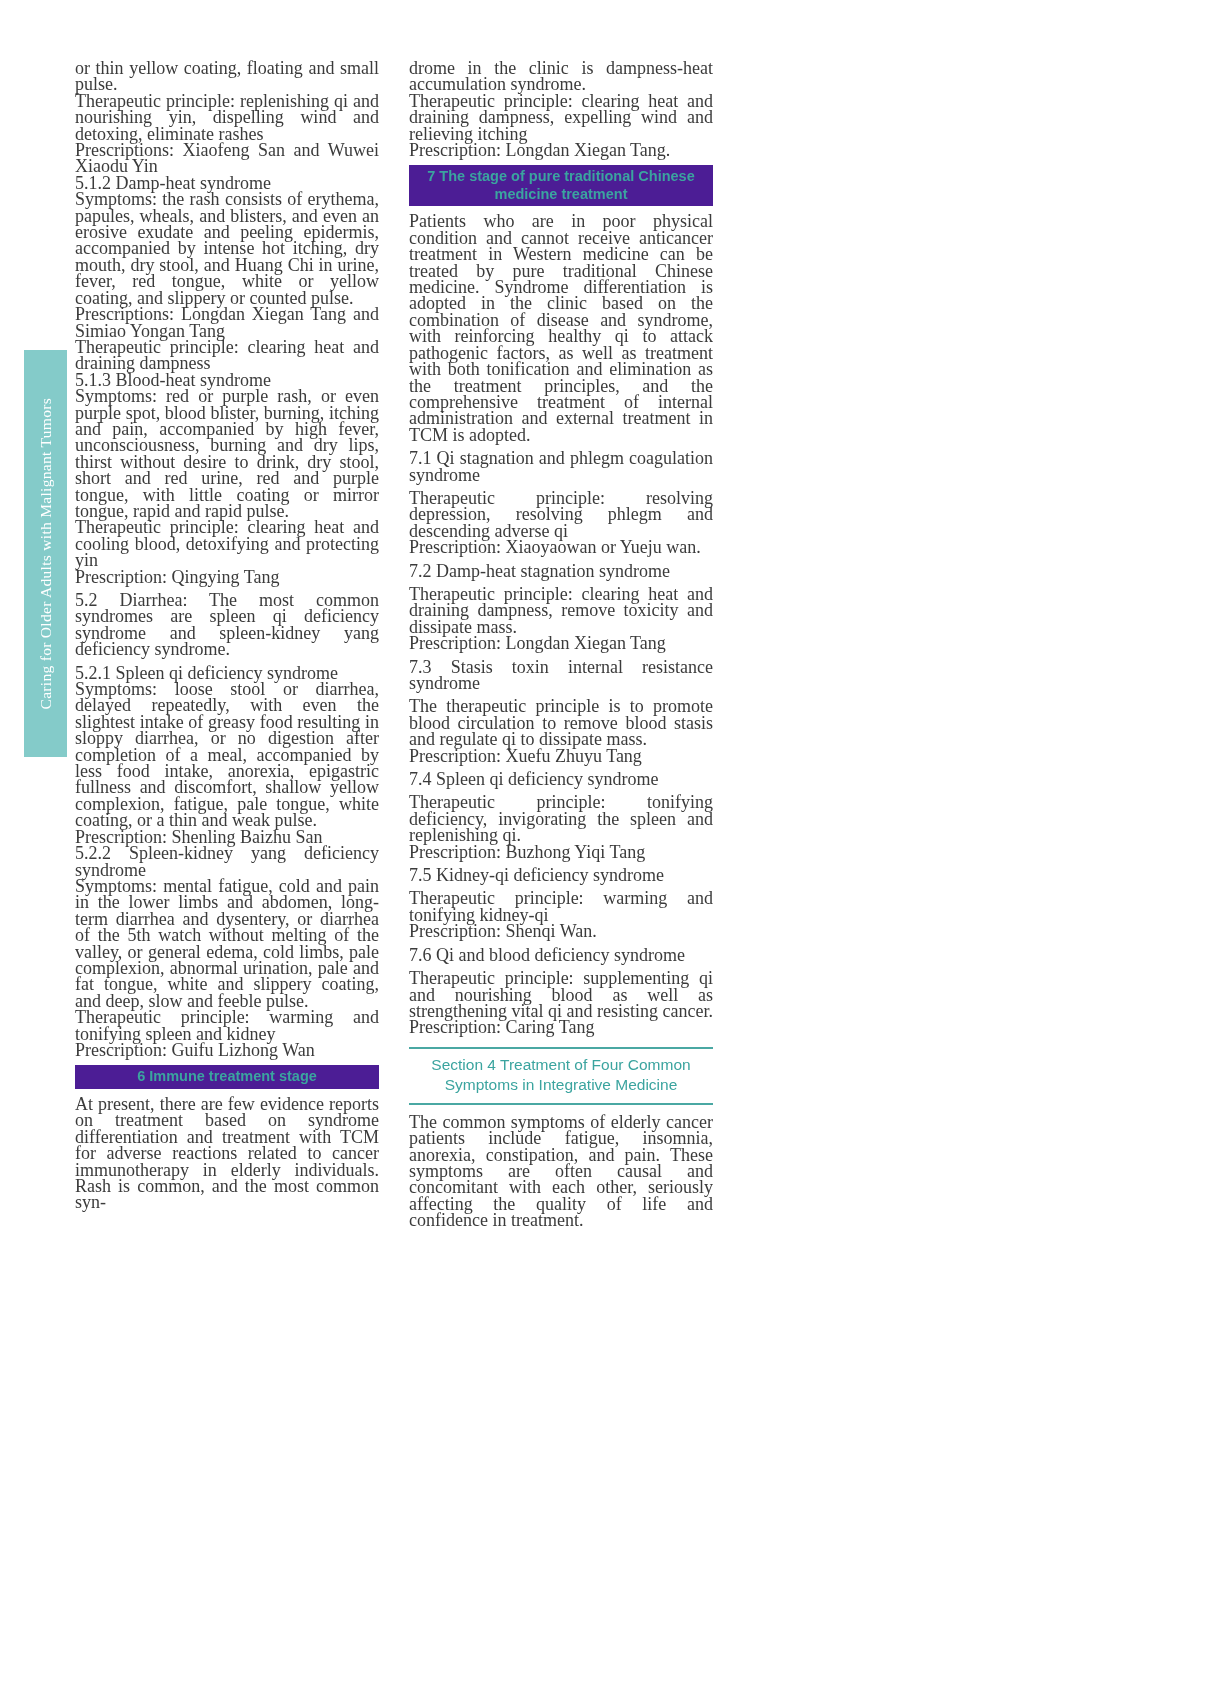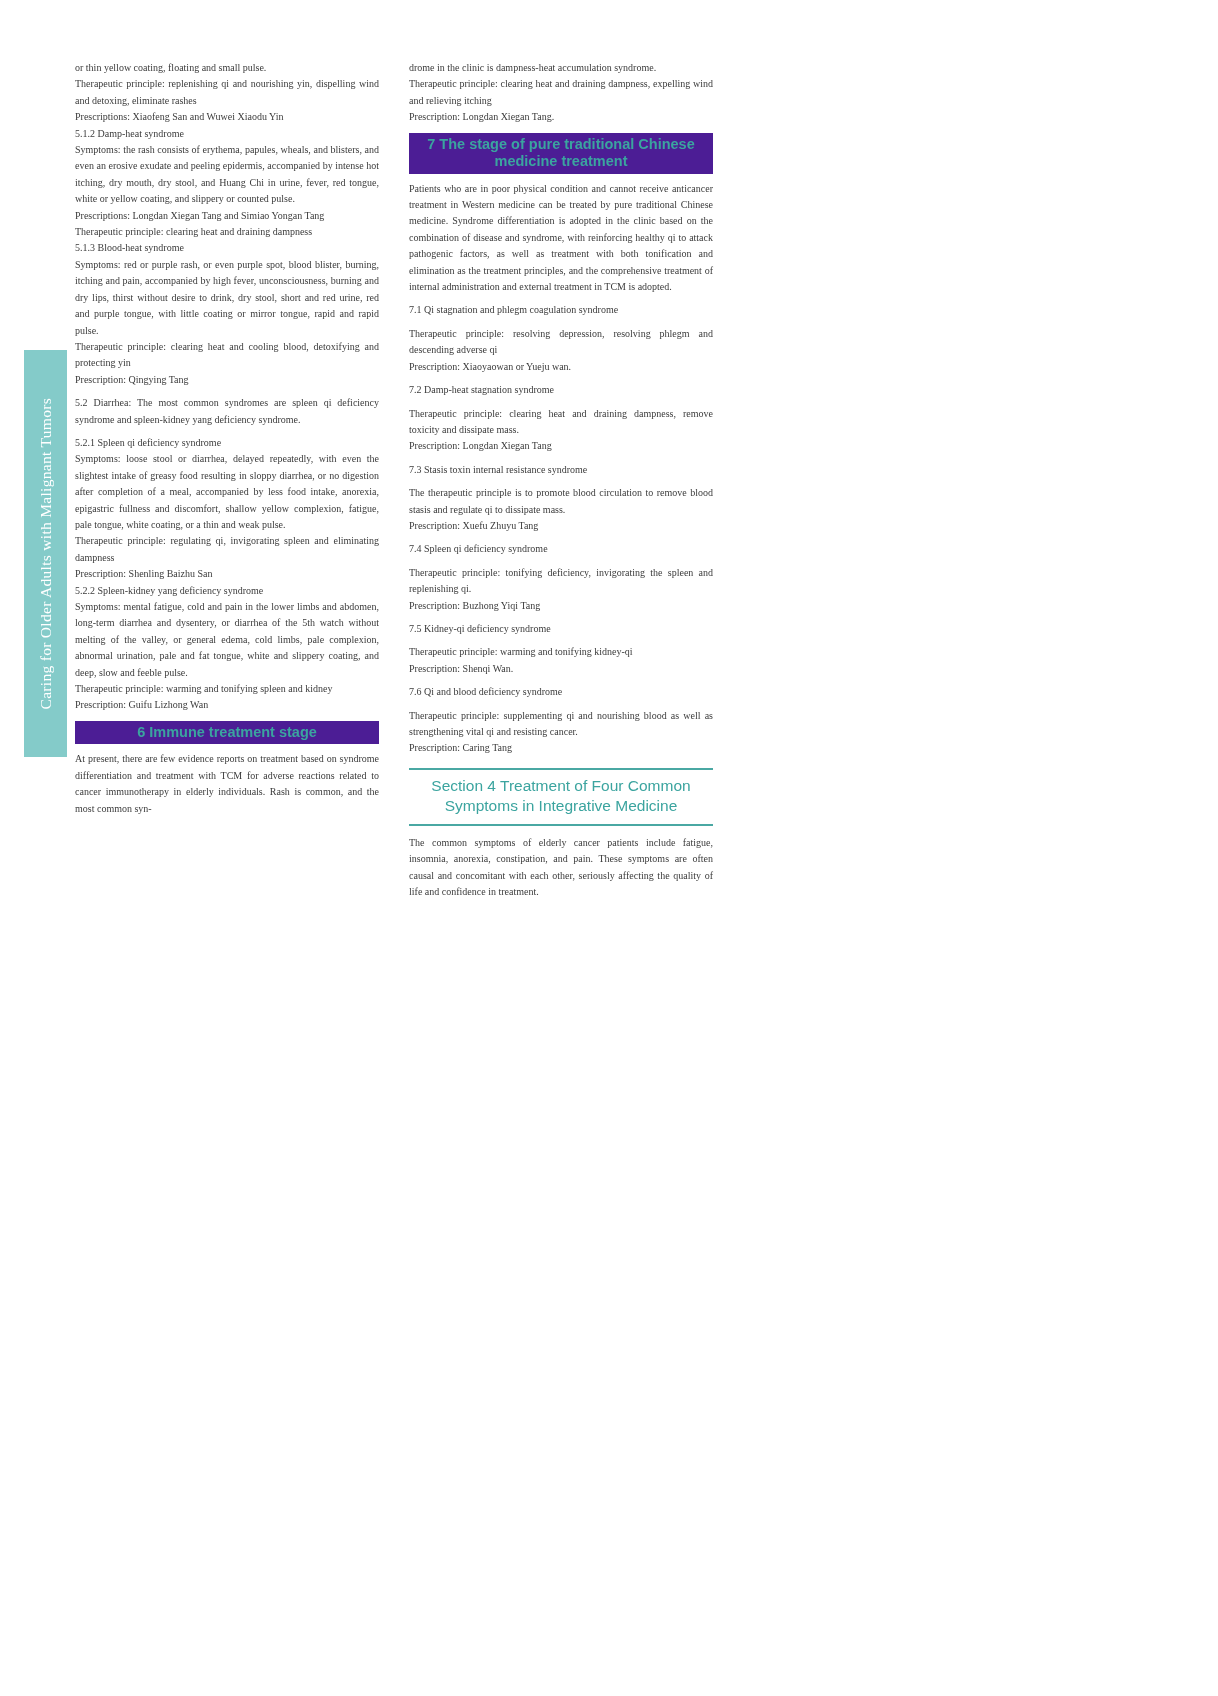--- a/index.html
+++ b/index.html
@@ -22,21 +22,21 @@
     color:#ffffff; font-size:15.5px; letter-spacing:0.3px;
     font-family:"Liberation Serif", serif; white-space:nowrap;
   }
 
   .col { position:absolute; top:60px; width:304px; }
   .col-left  { left:75px; }
   .col-right { left:409px; }
 
   .col p {
     margin:0; text-align:justify;
-    font-size:10px; line-height:16.4px;
+    font-size:18px; line-height:16.4px;
   }
   .gap { margin-top:7px !important; }
 
   
   .hbox {
     margin:7px 0; padding:3px 2px;
     background:#4c1d95; color:#3ba49f;
     font-family:"Liberation Sans", sans-serif; font-weight:bold;
     font-size:14.5px; line-height:17.5px; text-align:center;
   }
@@ -72,21 +72,20 @@
     <p>Symptoms: the rash consists of erythema, papules, wheals, and blisters, and even an erosive exudate and peeling epidermis, accompanied by intense hot itching, dry mouth, dry stool, and Huang Chi in urine, fever, red tongue, white or yellow coating, and slippery or counted pulse.</p>
     <p>Prescriptions: Longdan Xiegan Tang and Simiao Yongan Tang</p>
     <p>Therapeutic principle: clearing heat and draining dampness</p>
     <p>5.1.3 Blood-heat syndrome</p>
     <p>Symptoms: red or purple rash, or even purple spot, blood blister, burning, itching and pain, accompanied by high fever, unconsciousness, burning and dry lips, thirst without desire to drink, dry stool, short and red urine, red and purple tongue, with little coating or mirror tongue, rapid and rapid pulse.</p>
     <p>Therapeutic principle: clearing heat and cooling blood, detoxifying and protecting yin</p>
     <p>Prescription: Qingying Tang</p>
     <p class="gap">5.2 Diarrhea: The most common syndromes are spleen qi deficiency syndrome and spleen-kidney yang deficiency syndrome.</p>
     <p class="gap">5.2.1 Spleen qi deficiency syndrome</p>
     <p>Symptoms: loose stool or diarrhea, delayed repeatedly, with even the slightest intake of greasy food resulting in sloppy diarrhea, or no digestion after completion of a meal, accompanied by less food intake, anorexia, epigastric fullness and discomfort, shallow yellow complexion, fatigue, pale tongue, white coating, or a thin and weak pulse.</p>
-    <p>Therapeutic principle: regulating qi, invigorating spleen and eliminating dampness</p>
     <p>Prescription: Shenling Baizhu San</p>
     <p>5.2.2 Spleen-kidney yang deficiency syndrome</p>
     <p>Symptoms: mental fatigue, cold and pain in the lower limbs and abdomen, long-term diarrhea and dysentery, or diarrhea of the 5th watch without melting of the valley, or general edema, cold limbs, pale complexion, abnormal urination, pale and fat tongue, white and slippery coating, and deep, slow and feeble pulse.</p>
     <p>Therapeutic principle: warming and tonifying spleen and kidney</p>
     <p>Prescription: Guifu Lizhong Wan</p>
     <div class="hbox">6 Immune treatment stage</div>
     <p>At present, there are few evidence reports on treatment based on syndrome differentiation and treatment with TCM for adverse reactions related to cancer immunotherapy in elderly individuals. Rash is common, and the most common syn-</p>
   </div>
 
   <div class="col col-right">

